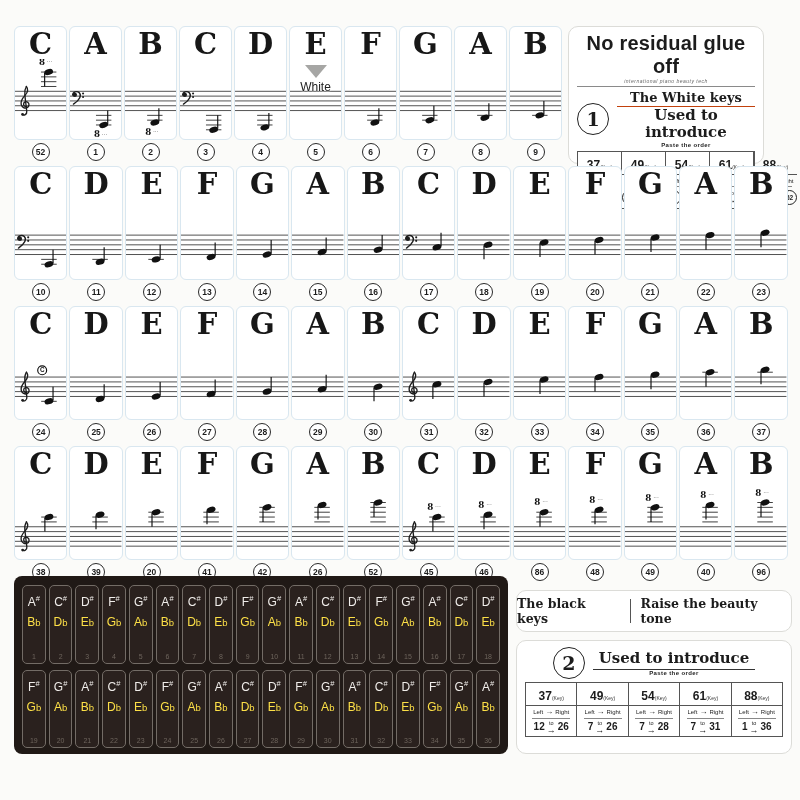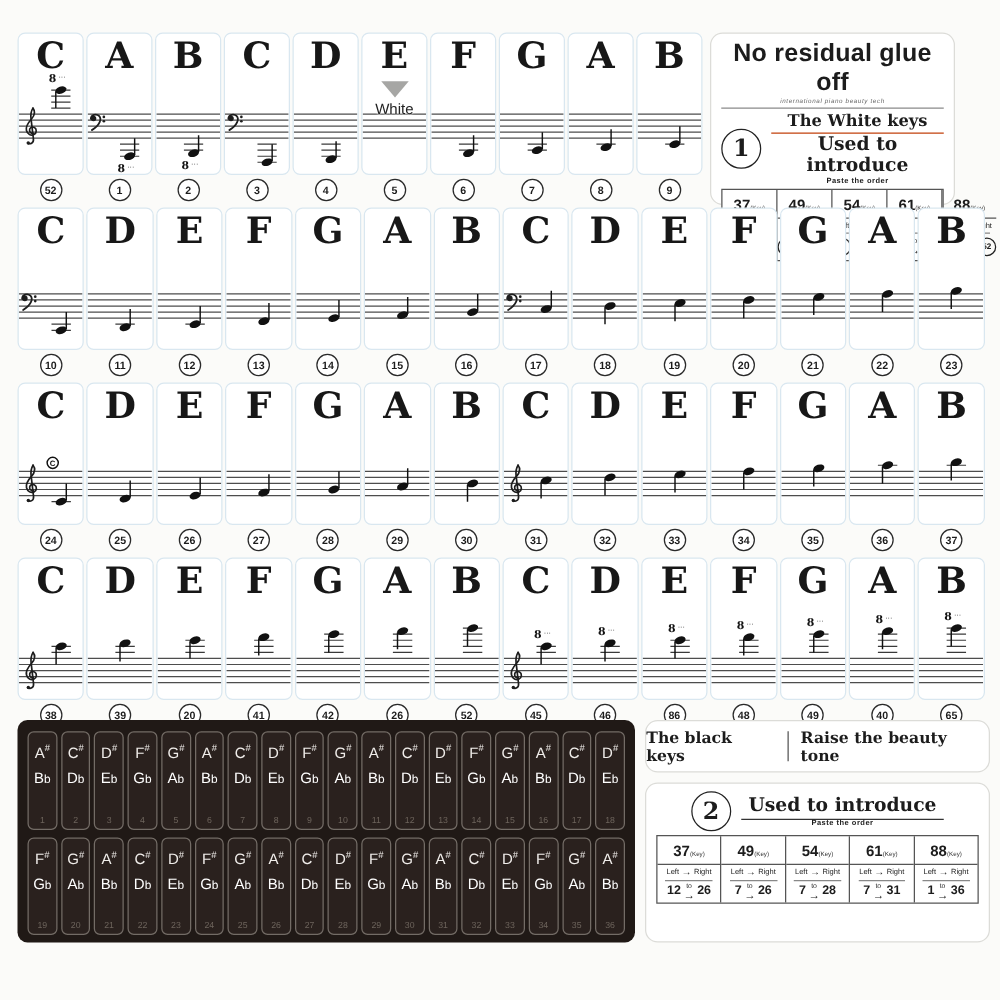--- a/index.html
+++ b/index.html
@@ -47,25 +47,25 @@
   .tostack{display:inline-flex;flex-direction:column;align-items:center;line-height:1;}
   .tostack i{font-style:normal;font-size:5.5px;}
   .tostack b{font-size:9px;line-height:.7;}
   
   .bottom{position:absolute;left:14px;top:576px;width:778px;display:flex;gap:8px;}
   .blacksheet{width:494px;height:178px;background:#201916;border-radius:8px;box-sizing:border-box;padding:9px 8px 6px;display:flex;flex-direction:column;gap:6px;}
   .brow{display:flex;gap:3px;flex:1;}
   .bsticker{flex:1;background:#2a211e;border:1px solid #736c66;border-radius:5px;display:flex;flex-direction:column;align-items:center;box-sizing:border-box;padding-top:9px;}
   .bsharp{color:#f0edea;font-size:12px;line-height:1;}
   .bsharp sup{font-size:7.5px;}
-  .bflat{color:#ffffff;font-size:12px;line-height:1;margin-top:8px;}
+  .bflat{color:#fde047;font-size:12px;line-height:1;margin-top:8px;}
   .bflat small{font-size:9.5px;}
   .bnum{margin-top:auto;margin-bottom:3px;font-size:7px;color:#6d645c;}
   .rightcol{flex:1;display:flex;flex-direction:column;gap:8px;}
-  .blackbar{height:42px;display:flex;align-items:center;justify-content:center;gap:10px;font-family:"DejaVu Serif",serif;font-weight:bold;font-size:12.5px;}
+  .blackbar{height:42px;display:flex;align-items:center;justify-content:center;gap:10px;font-family:"DejaVu Serif",serif;font-weight:bold;font-size:12.5px;margin-top:14px;}
   .vdiv{width:1px;height:24px;background:#555;}
   .blackpanel{flex:1;padding:6px 8px;}
 </style>
 </head>
 <body>
 
 <section class="band b1">
   <div class="wrow r10">
       <div class="wcol">
         <div class="wcard">
@@ -1202,21 +1202,21 @@
             <line x1="23" y1="33" x2="39" y2="33" stroke="#3a3a3a" stroke-width="1"></line>
             <line x1="23" y1="28" x2="39" y2="28" stroke="#3a3a3a" stroke-width="1"></line>
             <line x1="23" y1="23" x2="39" y2="23" stroke="#3a3a3a" stroke-width="1"></line>
             <line x1="26.8" y1="24" x2="26.8" y2="38" stroke="#111" stroke-width="1.2"></line>
             <ellipse cx="31" cy="23" rx="4.7" ry="3" fill="#111" transform="rotate(-18 31 23)"></ellipse>
             <text x="21" y="16" font-size="9" font-weight="bold" font-family="DejaVu Serif, serif" fill="#111">8</text>
             <text x="29" y="14" font-size="6" fill="#111">···</text>
           </svg>
         </div>
         <div class="wnumwrap">
-          <span class="circnum">65</span>
+          <span class="circnum">96</span>
         </div>
       </div>
     </div>
 </section>
 
 <section class="bottom">
   <div class="blacksheet">
     <div class="brow">
         <div class="bsticker">
           <div class="bsharp">A<sup>#</sup></div>

